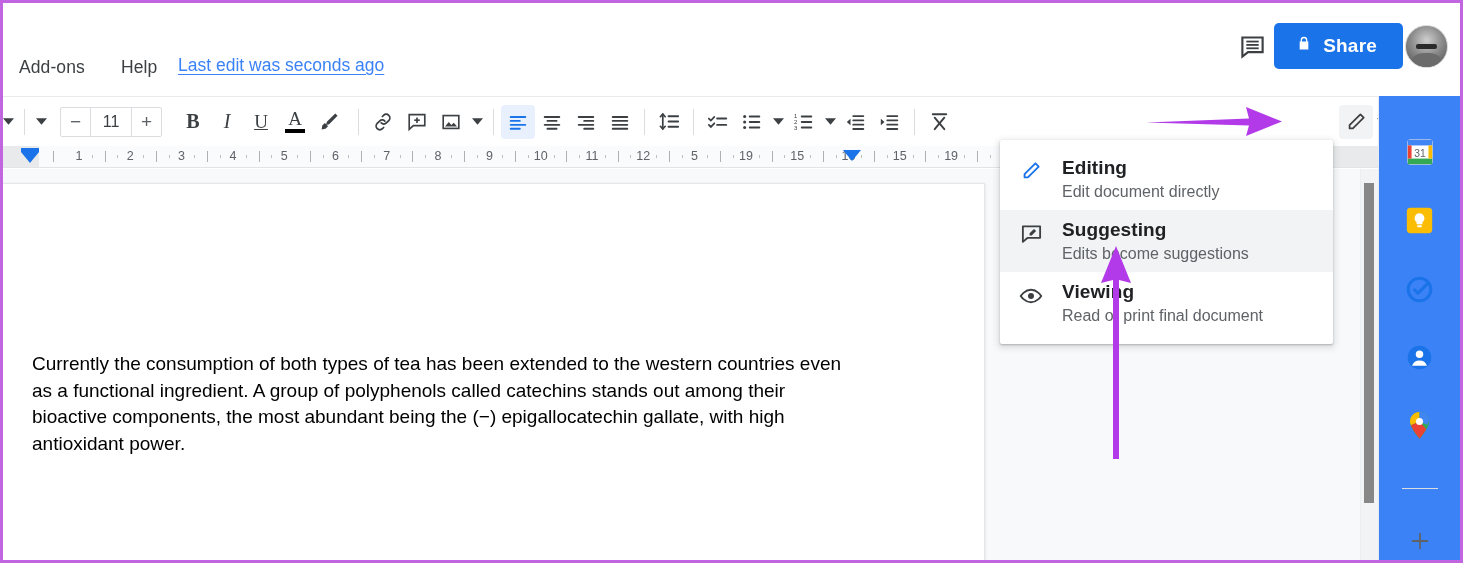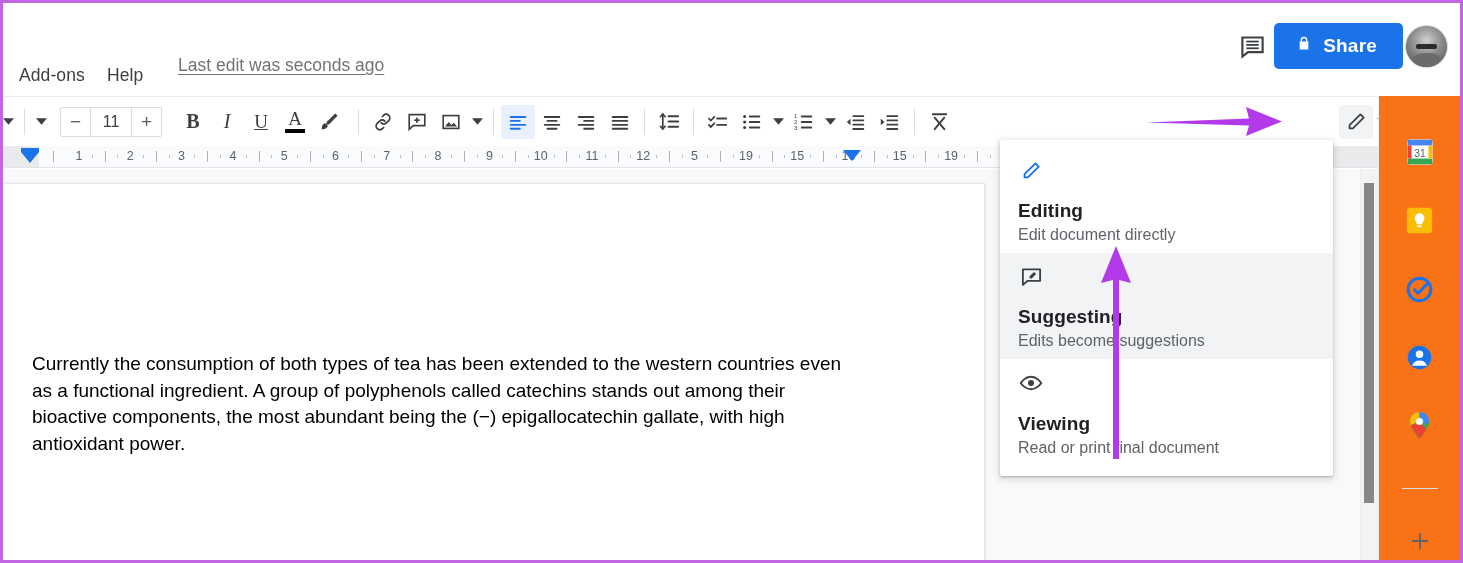--- a/index.html
+++ b/index.html
@@ -17,30 +17,30 @@
     background: #ffffff;
     overflow: hidden;
   }
 
   
   .topbar {
     position: absolute; left: 0; top: 0; right: 0; height: 93px;
     background: #ffffff;
   }
   .menubar {
-    position: absolute; left: 14px; top: 60px;
-    display: flex; align-items: flex-start; gap: 18px;
+    position: absolute; left: 14px; top: 52px;
+    display: flex; align-items: flex-start; gap: 32px;
   }
   .menu-item {
     font-size: 17.5px; color: #3c4043; letter-spacing: .1px;
     padding: 2px 2px; cursor: default; white-space: nowrap;
   }
   .lastedit {
     position: absolute; left: 175px; top: 52px;
-    font-size: 17.5px; color: #737373;
+    font-size: 17.5px; color: #3b82f6;
     text-decoration: underline; text-underline-offset: 3px;
     white-space: nowrap; cursor: pointer;
   }
 
   .topright {
     position: absolute; right: 12px; top: 20px;
     display: flex; align-items: center; gap: 2px;
   }
   .comment-btn {
     width: 40px; height: 40px; display: flex; align-items: center; justify-content: center;
@@ -172,35 +172,35 @@
 
   
   .mode-menu {
     position: absolute; left: 997px; top: 137px; width: 333px;
     background: #ffffff; border-radius: 2px;
     box-shadow: 0 2px 6px 2px rgba(60,64,67,.15), 0 1px 2px rgba(60,64,67,.3);
     padding: 8px 0 10px 0; z-index: 40;
   }
   .mode-item {
     display: flex; align-items: flex-start; gap: 18px;
-    padding: 9px 16px 9px 18px; cursor: pointer; flex-direction: column;
+    padding: 9px 16px 9px 18px; cursor: pointer;
   }
   .mode-item.hovered { background: #f1f3f4; }
   .mode-ico { width: 26px; flex: none; padding-top: 3px; display: flex; justify-content: center; }
   .mode-texts { display: flex; flex-direction: column; }
   .mode-title { font-size: 19px; color: #202124; font-weight: bold; letter-spacing: .1px; }
   .mode-sub { font-size: 16px; color: #5f6368; margin-top: 4px; }
 
   
   .arrow-layer { position: absolute; left: 0; top: 0; right: 0; bottom: 0; pointer-events: none; z-index: 60; }
 
   
   .sidebar {
     position: absolute; right: 0; top: 93px; width: 82px; bottom: 0;
-    background: #f97316; border-left: 1px solid #e8eaed;
+    background: #3b82f6; border-left: 1px solid #e8eaed;
     display: flex; flex-direction: column; align-items: center;
   }
   .side-ico {
     width: 48px; height: 48px; margin-top: 28px;
     display: flex; align-items: center; justify-content: center;
     border-radius: 50%; cursor: pointer;
   }
   .side-div { width: 36px; height: 1px; background: #dadce0; margin: 26px 0 0 0; }
   .side-plus { width: 44px; height: 44px; margin-top: 14px; display:flex; align-items:center; justify-content:center; cursor: pointer; }
 </style>

